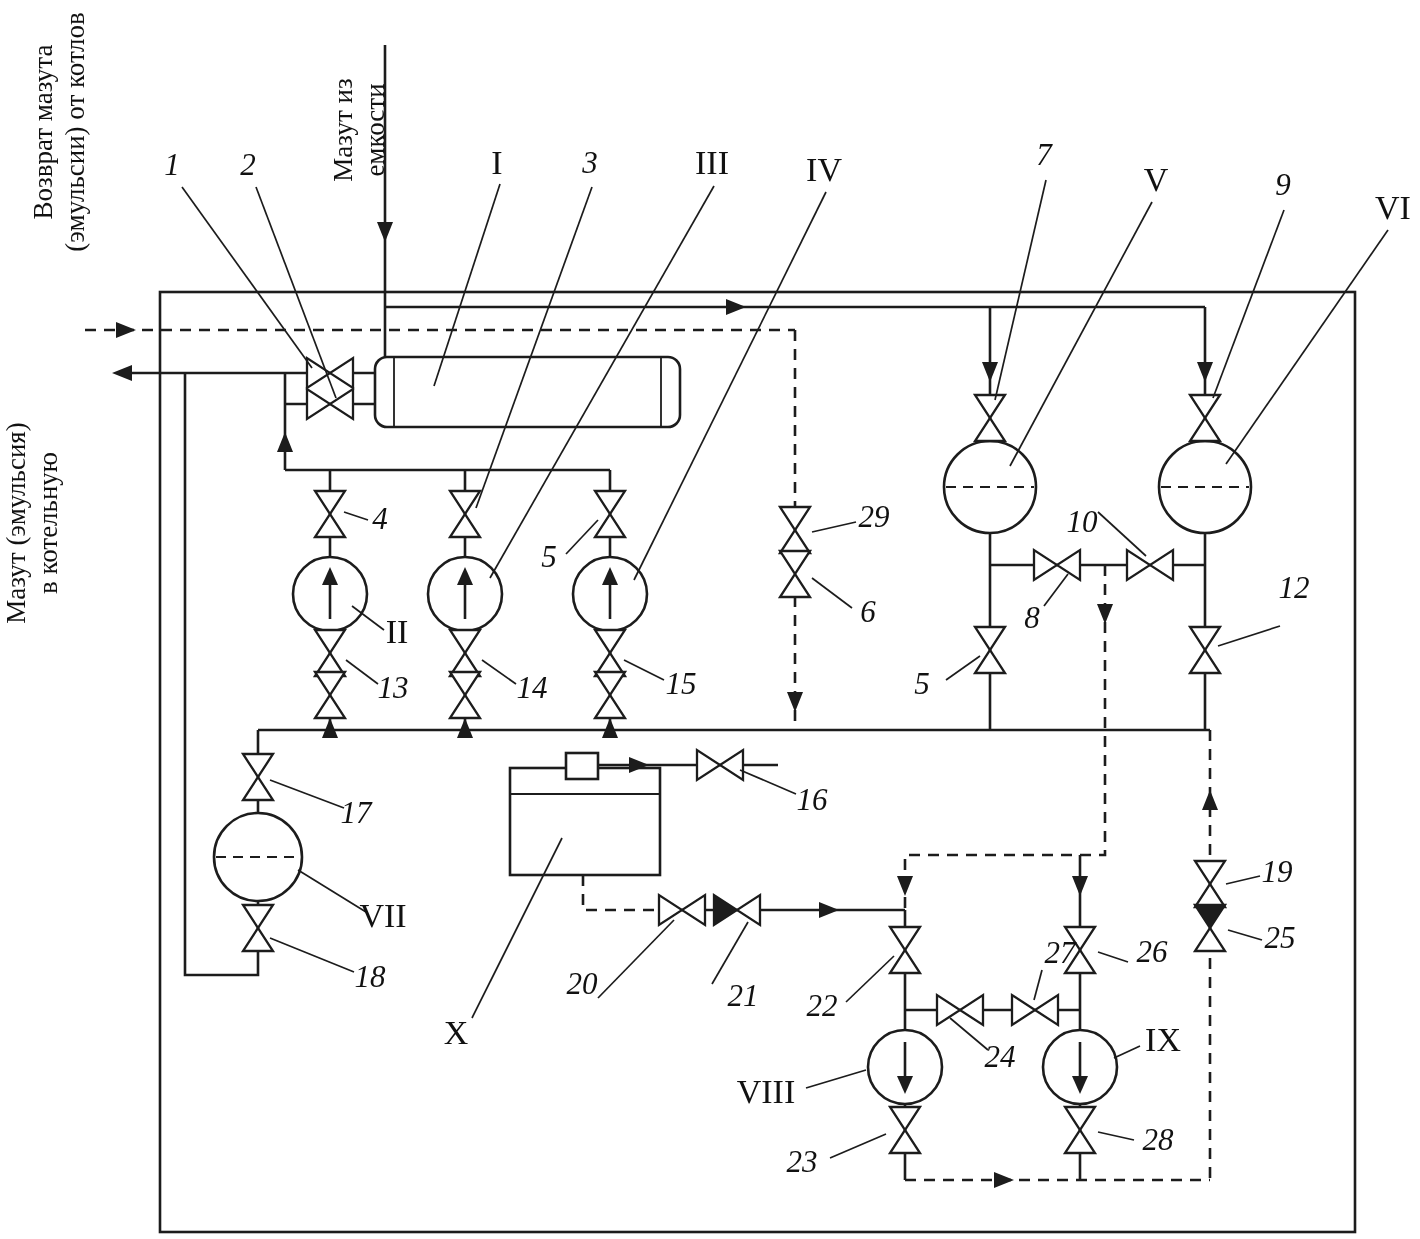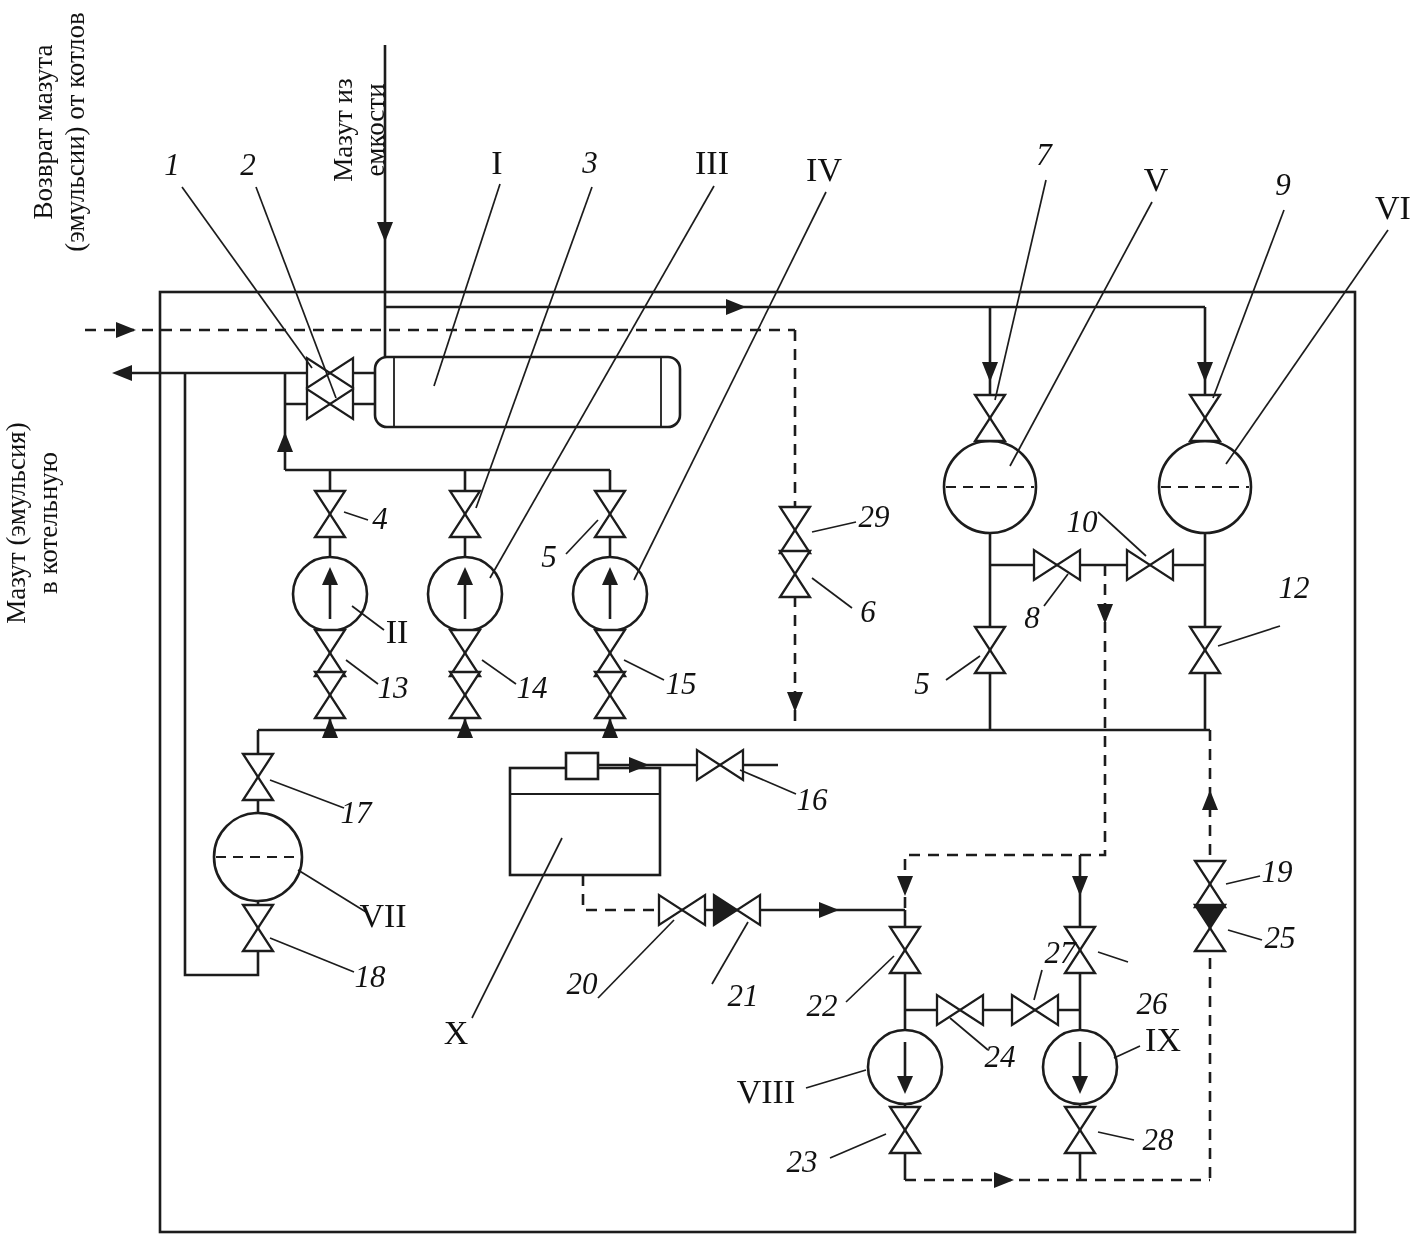--- a/index.html
+++ b/index.html
@@ -223,21 +223,21 @@
 <div class="lbl" style="left:812px; top:800px;">16</div>
 <div class="lbl" style="left:356px; top:813px;">17</div>
 <div class="lbl" style="left:370px; top:977px;">18</div>
 <div class="lbl" style="left:1277px; top:872px;">19</div>
 <div class="lbl" style="left:582px; top:984px;">20</div>
 <div class="lbl" style="left:699px; top:996px;margin-left:44px;">21</div>
 <div class="lbl" style="left:822px; top:1006px;">22</div>
 <div class="lbl" style="left:802px; top:1162px;">23</div>
 <div class="lbl" style="left:1000px; top:1057px;">24</div>
 <div class="lbl" style="left:1280px; top:938px;">25</div>
-<div class="lbl" style="left:1152px; top:1004px;">26</div>
+<div class="lbl" style="left:1152px; top:952px;">26</div>
 <div class="lbl" style="left:1036px; top:953px;margin-left:24px;">27</div>
 <div class="lbl" style="left:1158px; top:1140px;text-align:right;">28</div>
 <div class="lbl" style="left:874px; top:517px;">29</div>
 
 <div class="lbl roman" style="left:497px; top:163px;">I</div>
 <div class="lbl roman" style="left:397px; top:632px;">II</div>
 <div class="lbl roman" style="left:712px; top:163px;text-align:center;">III</div>
 <div class="lbl roman" style="left:824px; top:170px;">IV</div>
 <div class="lbl roman" style="left:1156px; top:180px;">V</div>
 <div class="lbl roman" style="left:1393px; top:208px;">VI</div>

